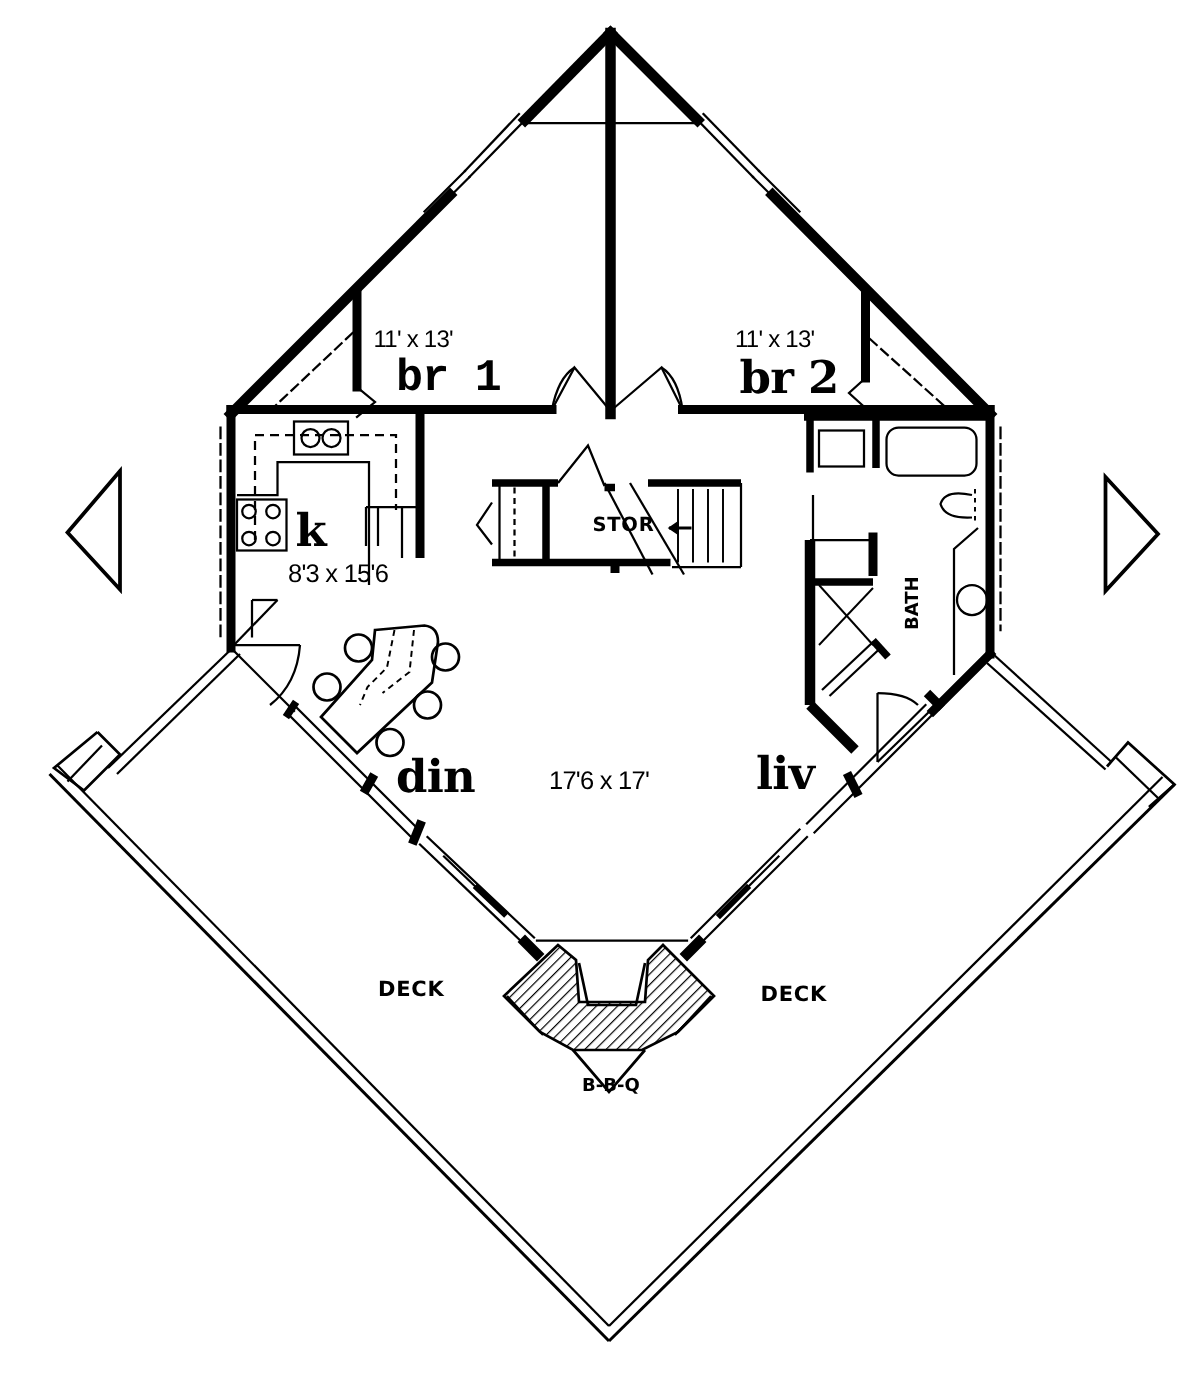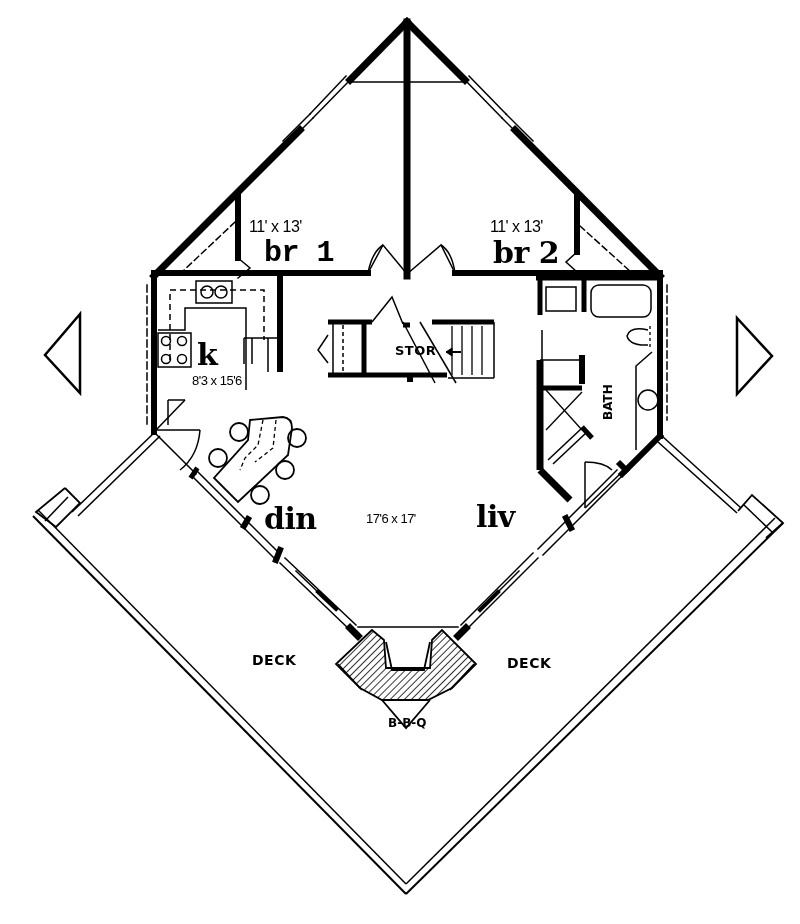--- a/index.html
+++ b/index.html
@@ -1,20 +1,20 @@
 <!DOCTYPE html>
 <html><head>
   <meta charset="utf-8">
   <style>
     html, body { margin: 0; padding: 0; background: #ffffff; }
     body { width: 800px; height: 924px; overflow: hidden; position: relative; }
     #plan { position: absolute; left: 0; top: 0; width: 800px; height: 924px; }
     .lbl { position: absolute; color: #000; white-space: nowrap; line-height: 1; }
     .room-big { font-family: "DejaVu Serif", serif; font-weight: bold; font-size: 30px; letter-spacing: -0.5px; }
-    .room-dim { font-family: "Liberation Sans", sans-serif; font-size: 13px; letter-spacing: -0.5px; }
+    .room-dim { font-family: "Liberation Sans", sans-serif; font-size: 17px; letter-spacing: -0.5px; }
     .tag { font-family: "DejaVu Sans", sans-serif; font-weight: bold; font-size: 14px; letter-spacing: 0.5px; }
     .tag-sm { font-family: "DejaVu Sans", sans-serif; font-weight: bold; font-size: 12px; }
     .vert { transform: rotate(-90deg); transform-origin: left top; }
   </style>
 </head>
 <body>
 
 <svg id="plan" viewBox="0 0 800 924" xmlns="http://www.w3.org/2000/svg">
 
   <polygon points="80,314 45,355 80,393" fill="none" stroke="#000" stroke-width="2.5"></polygon>
@@ -224,17 +224,17 @@
 
 <div class="lbl room-big" style="left:197px; top:340px;">k</div>
 <div class="lbl room-dim" style="left:192px; top:374px;">8'3 x 15'6</div>
 
 <div class="lbl tag" style="left:375px; top:344px; font-size:13px;margin-left:20px;">STOR</div>
 
 <div class="lbl tag-sm vert" style="left:602px; top:420px;">BATH</div>
 
 <div class="lbl room-big" style="left:264px; top:504px;">din</div>
 <div class="lbl room-dim" style="left:366px; top:512px;">17'6 x 17'</div>
-<div class="lbl room-big" style="left:476px; top:502px;">liv</div>
+<div class="lbl room-big" style="left:504px; top:502px;">liv</div>
 
 <div class="lbl tag" style="left:252px; top:653px;">DECK</div>
 <div class="lbl tag" style="left:507px; top:656px;">DECK</div>
 <div class="lbl tag-sm" style="left:388px; top:701px;margin-top:16px;">B-B-Q</div>
 
 </body></html>

